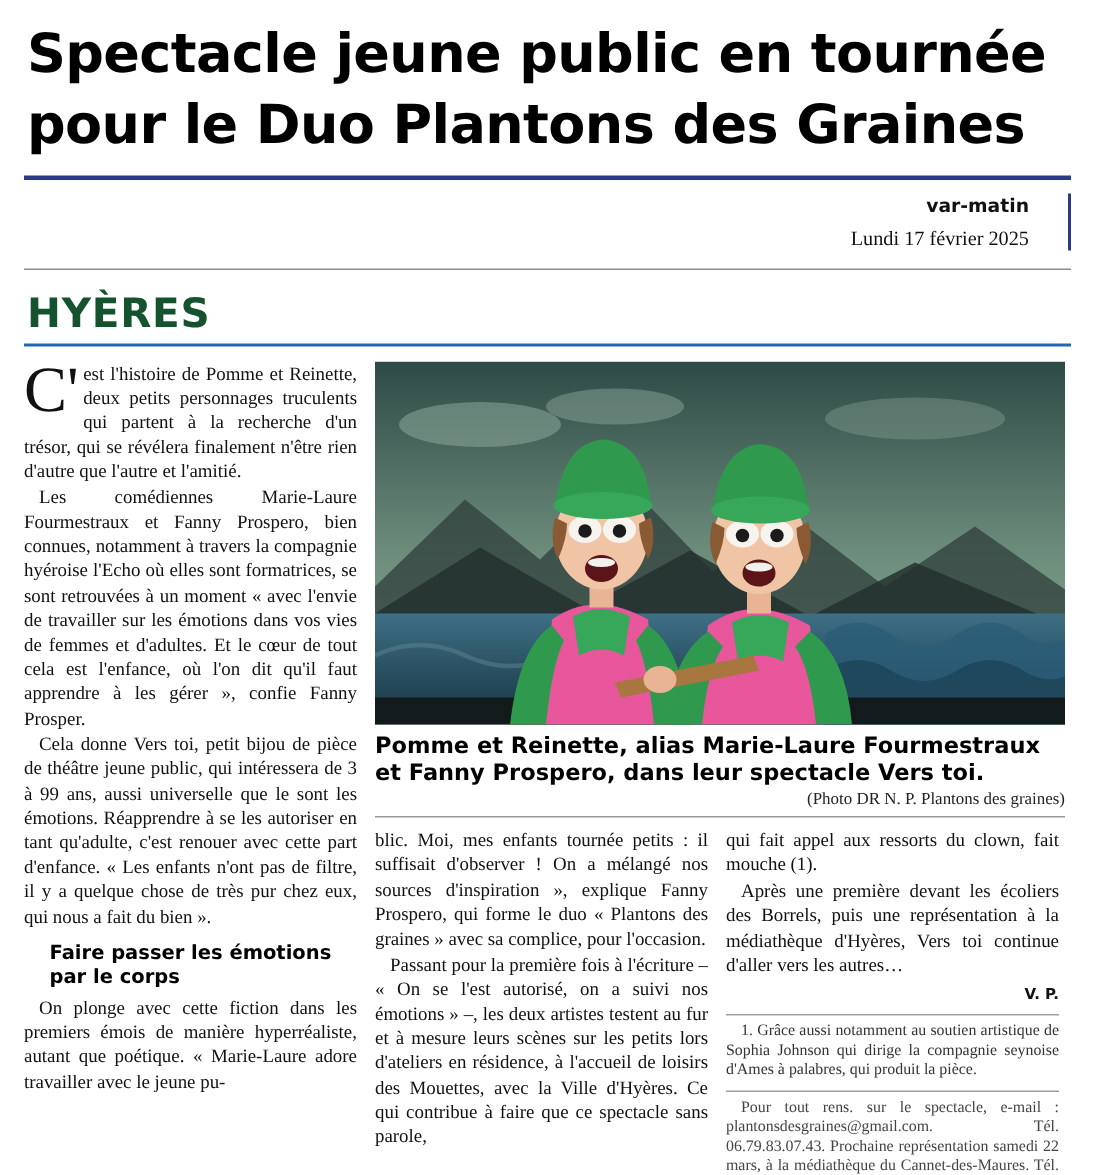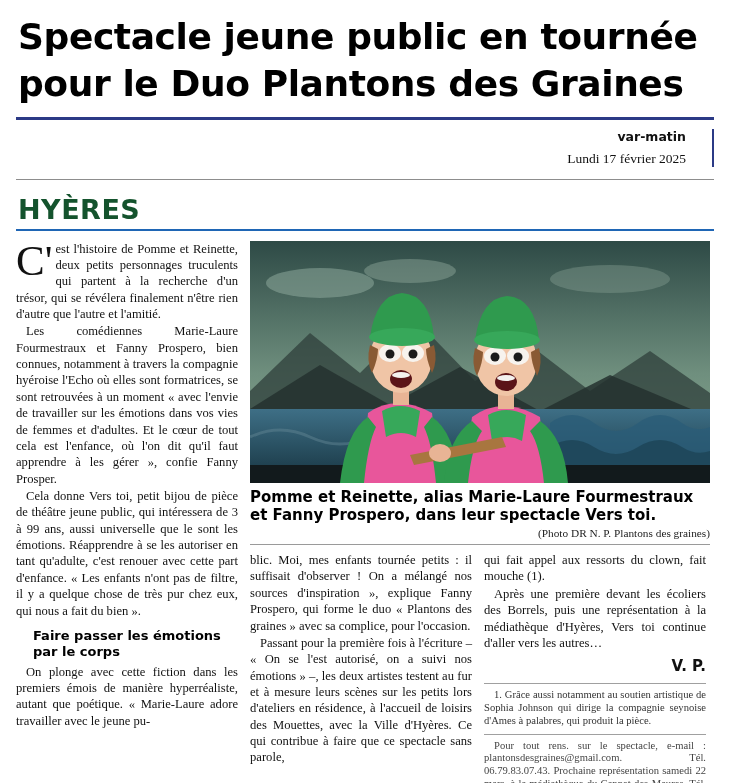--- a/index.html
+++ b/index.html
@@ -166,21 +166,21 @@
   .lower-cols {
     display: flex;
     gap: 12px;
     align-items: flex-start;
   }
 
   .signature {
     text-align: right;
     font-family: "DejaVu Sans", sans-serif;
     font-weight: bold;
-    font-size: 15px;
+    font-size: 10px;
     margin-top: 6px;
   }
   .rule-thin {
     height: 1px;
     background: #a0a0a0;
     margin: 6px 0 5px 0;
   }
   .footnote {
     font-size: 10.6px;
     line-height: 1.22;

